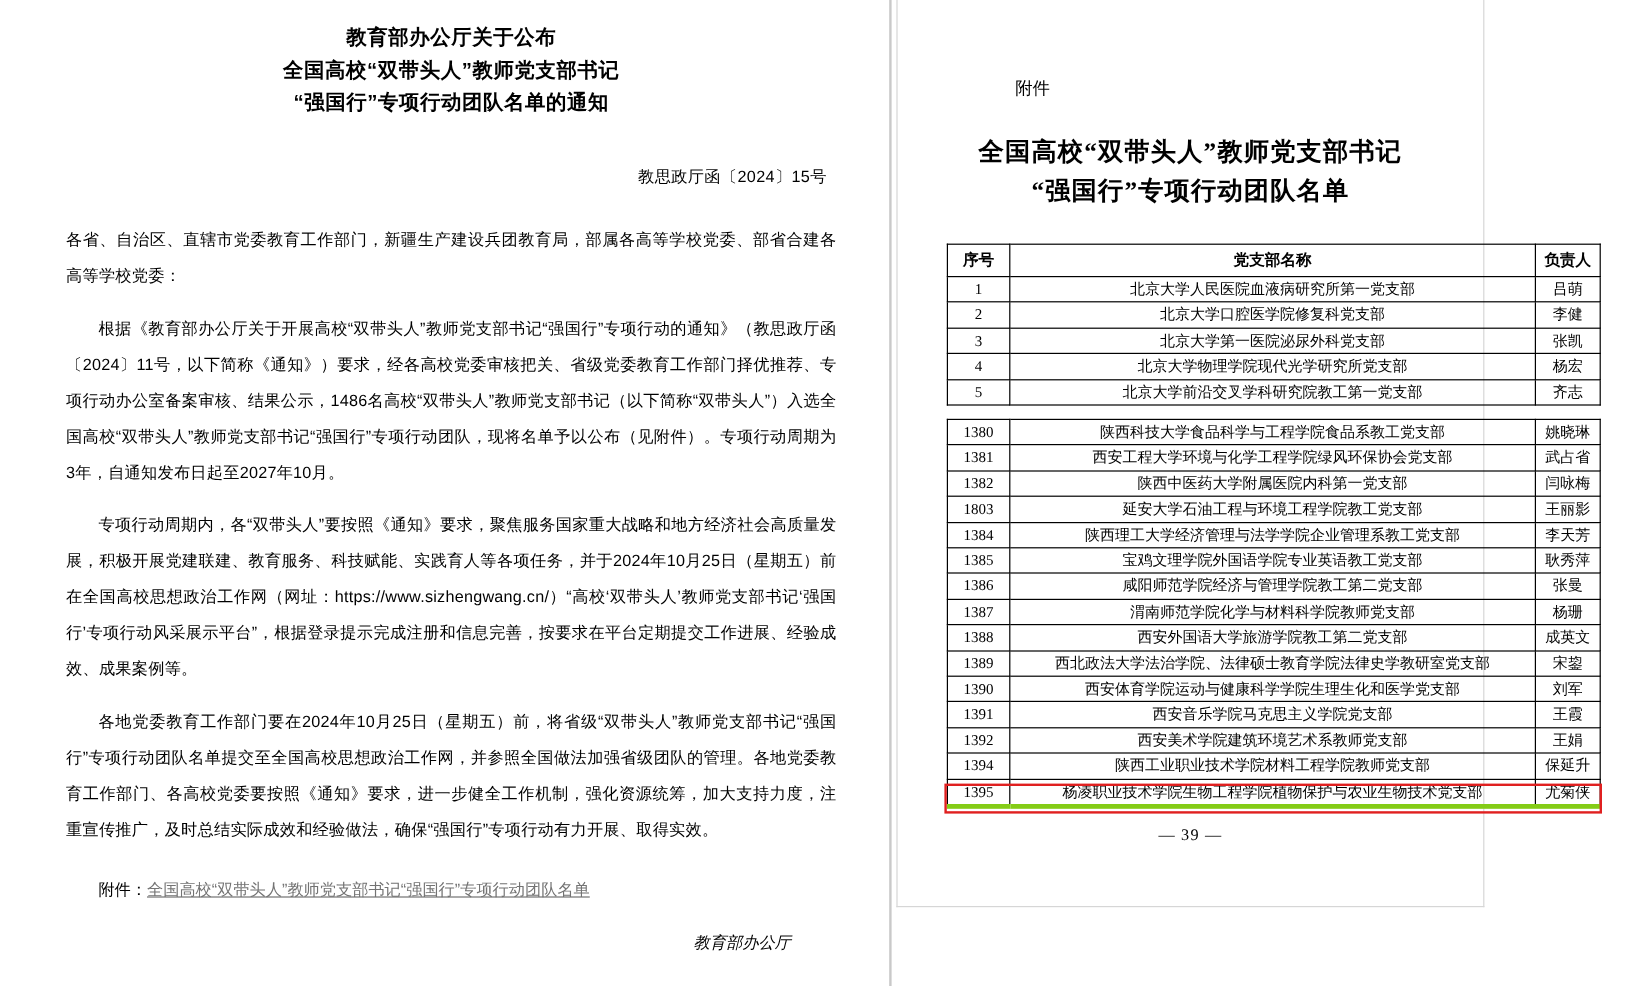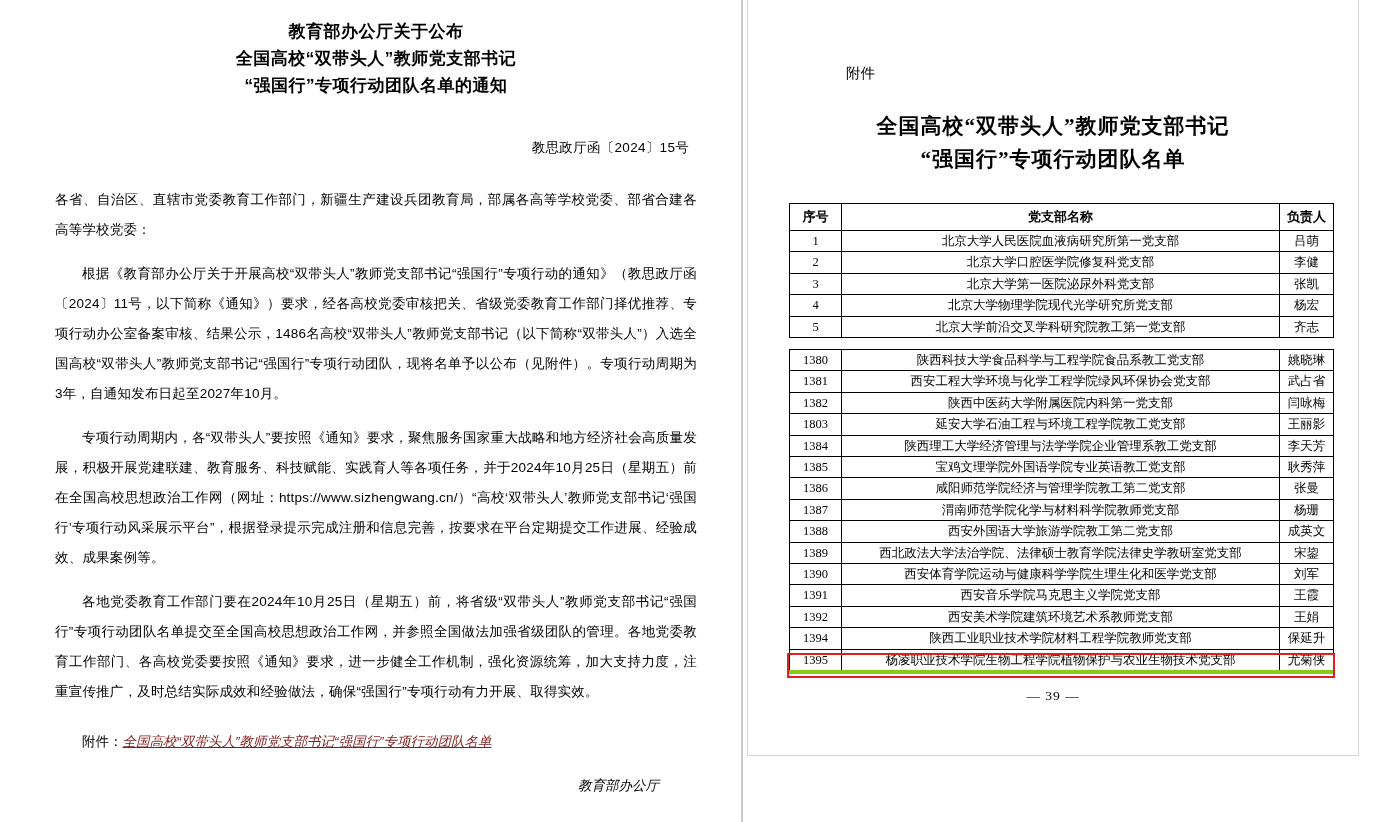--- a/index.html
+++ b/index.html
@@ -51,23 +51,22 @@
     margin: 0;
   }
   .p-salutation { margin-top: 28px; }
   .p-indent { text-indent: 2em; margin-top: 14px; }
   .attach-line {
     font-size: 13.5px;
     margin-top: 26px;
     text-indent: 2em;
   }
   .attach-link {
-    color: #7f1d1d;
+    color: #737373;
     text-decoration: underline;
-    font-style: italic;
   }
   .signature {
     text-align: right;
     font-size: 13.5px;
     margin-top: 26px;
     padding-right: 38px;
     font-style: italic;
   }
   
   .divider {
@@ -82,21 +81,21 @@
   .right-doc {
     flex: 1;
     position: relative;
     box-sizing: border-box;
     padding: 0;
   }
   .attach-sheet {
     position: absolute;
     left: 5px;
     top: 0;
-    width: 612px;
+    width: 490px;
     height: 756px;
     background: #fff;
     border: 1px solid #d6d6d6;
     border-top: none;
     box-sizing: border-box;
   }
   .attach-label {
     position: absolute;
     left: 98px;
     top: 64px;

